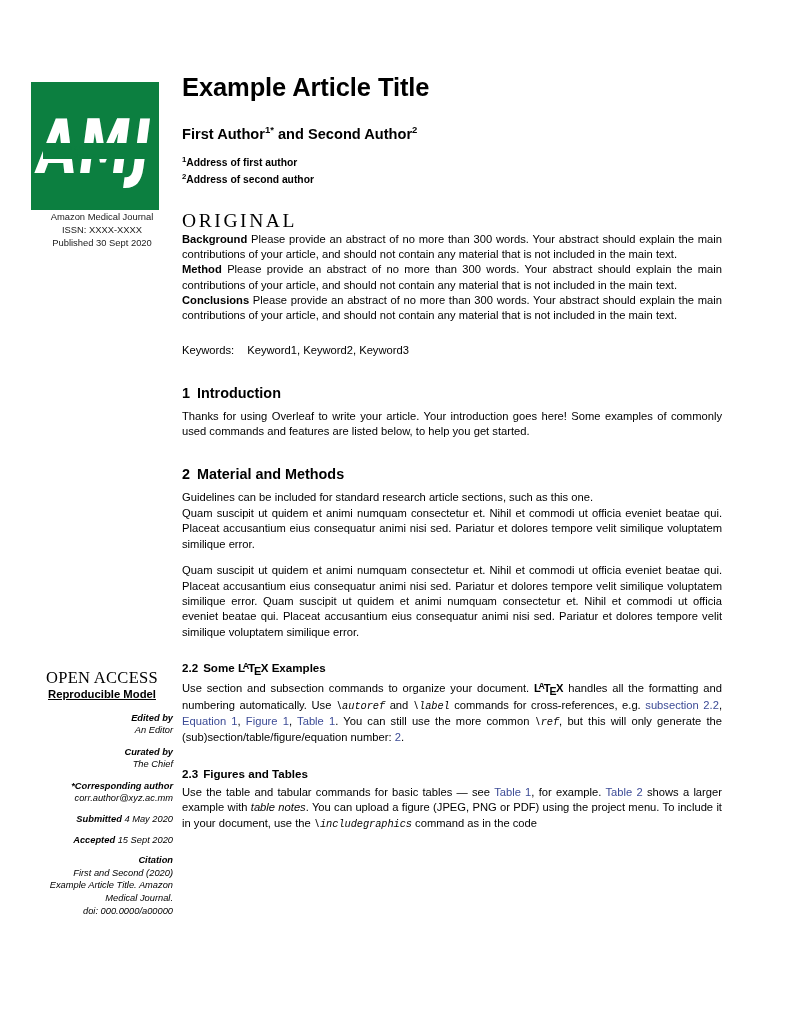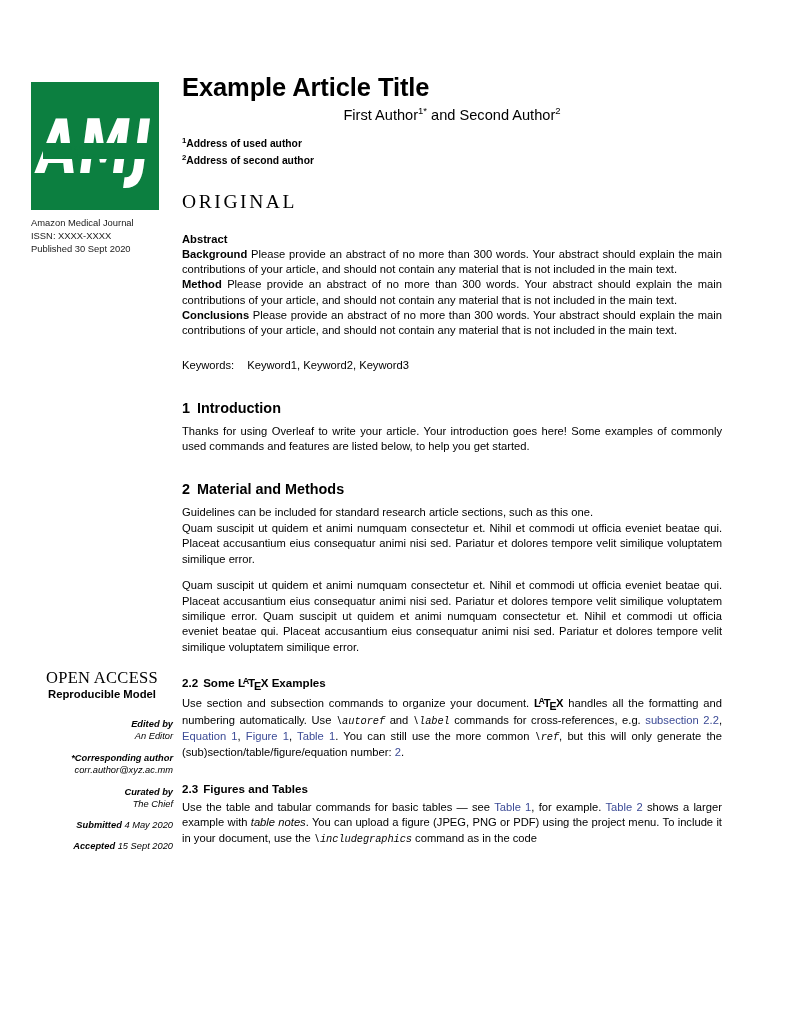--- a/index.html
+++ b/index.html
@@ -73,23 +73,22 @@
     position: absolute;
     left: 12px;
     right: 12px;
     top: 61px;
     height: 16px;
     background: #0c7f40;
     z-index: 2;
   }
 
   .journal-meta {
-    margin-top: 6px;
     width: 142px;
-    text-align: left;
+    text-align: center;
     font-size: 9.4px;
     line-height: 13.2px;
     color: #1a1a1a;
   }
 
   .oa-block {
     position: absolute;
     left: 31px;
     top: 668px;
     width: 142px;
@@ -102,21 +101,22 @@
     line-height: 19px;
     text-align: center;
     color: #000;
   }
   .oa-sub {
     font-family: "Liberation Sans", sans-serif;
     font-weight: 700;
     font-size: 11.3px;
     line-height: 15px;
     text-align: center;
-    margin-bottom: 16px;
+    margin-bottom: 10px;
+    text-decoration: underline;
   }
   .side-entry {
     font-size: 9.3px;
     line-height: 12.4px;
     font-style: italic;
     margin-bottom: 9px;
     text-align: right;
   }
   .side-entry .lbl {
     font-weight: 700;
@@ -145,24 +145,24 @@
 
   .doc-title {
     font-size: 25.5px;
     font-weight: 700;
     line-height: 30px;
     letter-spacing: -0.1px;
     margin: 0 0 0 0;
   }
 
   .authors {
+    margin-top: 19px;
     font-size: 14.6px;
-    font-weight: 400;
+    font-weight: 700;
     line-height: 18px;
-    text-align: center;
   }
   .authors sup { font-size: 9.5px; }
 
   .affils {
     margin-top: 10px;
     font-size: 10.3px;
     font-weight: 700;
     line-height: 13.6px;
   }
   .affils sup { font-size: 7.8px; font-weight: 700; }
@@ -273,57 +273,63 @@
   <div class="oa-block">
     <div class="oa-title">OPEN ACCESS</div>
     <div class="oa-sub">Reproducible Model</div>
 
     <div class="side-entry">
       <span class="lbl">Edited by</span><br>
       <span class="val">An Editor</span>
     </div>
 
     <div class="side-entry">
+      <span class="lbl">Curated by</span><br>
+      <span class="val">The Chief</span>
+    </div>
+
+    <div class="side-entry">
       <span class="lbl">*Corresponding author</span><br>
       <span class="val">corr.author@xyz.ac.mm</span>
-    </div>
-
-    <div class="side-entry">
-      <span class="lbl">Curated by</span><br>
-      <span class="val">The Chief</span>
     </div>
 
     <div class="side-entry tight">
       <span class="lbl">Submitted</span>
       <span class="val">4 May 2020</span>
     </div>
 
     <div class="side-entry tight">
       <span class="lbl">Accepted</span>
       <span class="val">15 Sept 2020</span>
     </div>
 
+    <div class="citation-block">
+      <span class="lbl">Citation</span>
+      <span>First and Second (2020)</span><br>
+      <span>Example Article Title. Amazon</span><br>
+      <span>Medical Journal.</span><br>
+      <span>doi: 000.0000/a00000</span>
+    </div>
   </div>
 
   <div class="main">
 
     <div class="doc-title">Example Article Title</div>
 
     <div class="authors">
       <span>First Author</span><sup>1*</sup><span> and </span><span>Second Author</span><sup>2</sup>
     </div>
 
     <div class="affils">
-      <sup>1</sup><span>Address of used author</span><br>
+      <sup>1</sup><span>Address of first author</span><br>
       <sup>2</sup><span>Address of second author</span>
     </div>
 
     <div class="artcat">ORIGINAL</div>
 
-    <div class="abs-head">Abstract</div>
 
     <p class="abs-p"><b>Background</b><span> Please provide an abstract of no more than 300 words. Your abstract should explain the main contributions of your article, and should not contain any material that is not included in the main text.</span></p>
     <p class="abs-p"><b>Method</b><span> Please provide an abstract of no more than 300 words. Your abstract should explain the main contributions of your article, and should not contain any material that is not included in the main text.</span></p>
     <p class="abs-p"><b>Conclusions</b><span> Please provide an abstract of no more than 300 words. Your abstract should explain the main contributions of your article, and should not contain any material that is not included in the main text.</span></p>
 
     <div class="keywords">
       <span class="kw-label">Keywords:</span><span>Keyword1, Keyword2, Keyword3</span>
     </div>
 
     <h2 class="sec"><span class="num">1</span><span>Introduction</span></h2>

